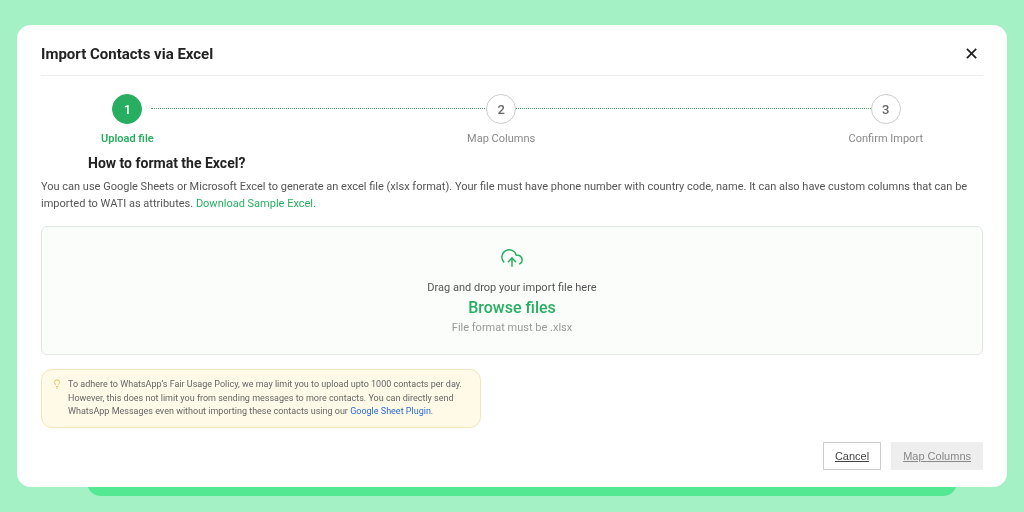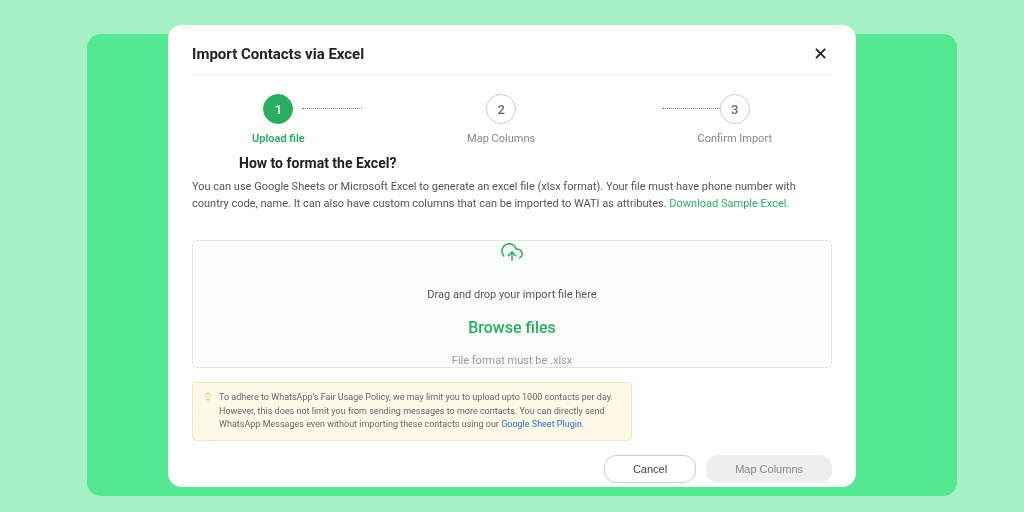--- a/index.html
+++ b/index.html
@@ -19,21 +19,21 @@
       border-radius: 14px;
       width: 870px;
       height: 462px;
       top: 34px;
       left: 87px;
     }
     .modal {
       position: relative;
       background: #fff;
       border-radius: 14px;
-      width: 688px;
+      width: 990px;
       height: 462px;
       padding: 18px 24px;
       z-index: 2;
     }
     .modal-header {
       display: flex;
       justify-content: space-between;
       align-items: center;
       padding-bottom: 10px;
       border-bottom: 1px solid #eee;
@@ -107,35 +107,36 @@
       font-weight: 700;
       font-size: 14px;
       color: #222;
       margin-bottom: 8px;
       margin-left: 47px;
     }
     .description {
       font-size: 11px;
       color: #555;
       line-height: 1.5;
-      margin-bottom: 28px;
+      margin-bottom: 14px;
     }
     .description a {
       color: #27ae60;
       text-decoration: none;
     }
     .dropzone {
       border: 1px solid #e0e8e2;
       background: #fbfdfb;
       border-radius: 6px;
+      padding: 20px;
       display: flex;
       flex-direction: column;
       align-items: center;
       justify-content: center;
-      gap: 17px;
+      gap: 4px;
     }
     .upload-icon {
       color: #27ae60;
     }
     .drop-text {
       font-size: 11px;
       color: #555;
       margin-top: 4px;
     }
     .browse-link {
@@ -145,21 +146,21 @@
       cursor: pointer;
     }
     .hint {
       font-size: 11px;
       color: #999;
     }
     .alert {
       margin-top: 14px;
       background: #fff9e8;
       border: 1px solid #f2e6bd;
-      border-radius: 4px;
+      border-radius: 11px;
       padding: 8px 10px;
       font-size: 9px;
       color: #666;
       line-height: 1.5;
       display: flex;
       gap: 6px;
       width: 440px;
     }
     .alert-icon {
       color: #e2b93b;
@@ -170,25 +171,26 @@
       color: #2a6bd4;
       text-decoration: none;
     }
     .footer {
       display: flex;
       justify-content: flex-end;
       gap: 10px;
       margin-top: 14px;
     }
     .btn {
-      padding: 7px 28px;
-      border-radius: 12px;
+      padding: 7px 11px;
+      border-radius: 0;
       font-size: 11px;
       cursor: pointer;
       border: 1px solid transparent;
+      text-decoration: underline;
     }
     .btn-secondary {
       background: #fff;
       border-color: #ccc;
       color: #444;
     }
     .btn-primary {
       background: #eee;
       color: #888;
       border-color: #eee;

